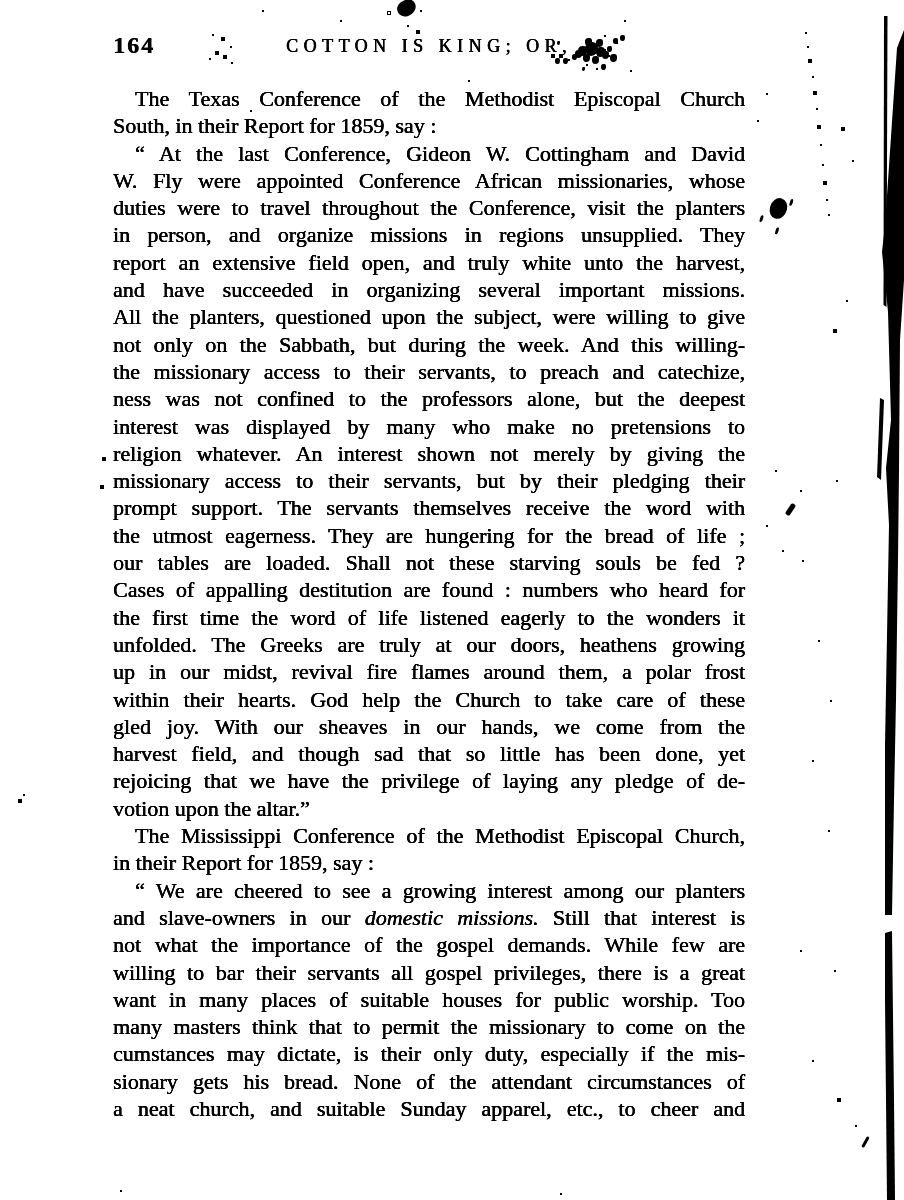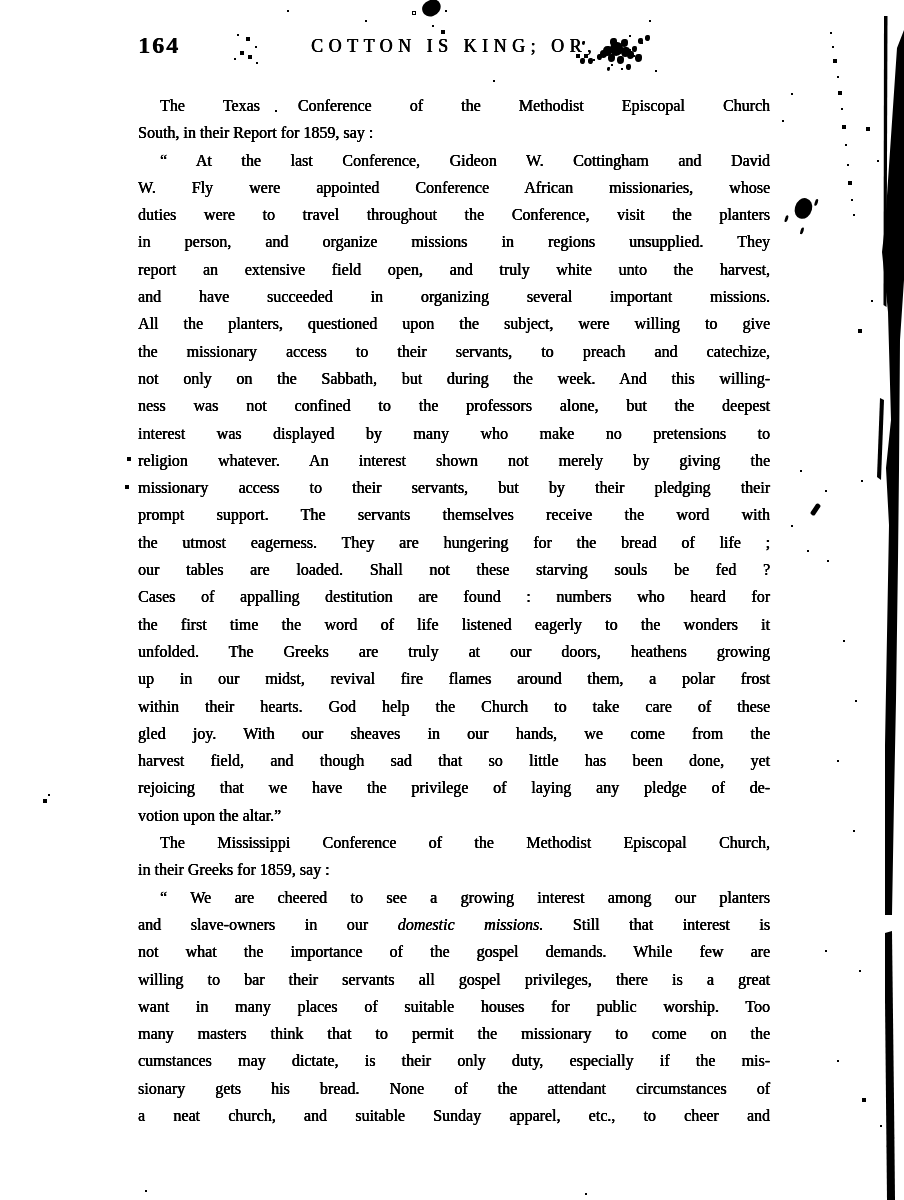--- a/index.html
+++ b/index.html
@@ -4,21 +4,21 @@
 <style>
   html, body { margin: 0; padding: 0; }
   body {
     width: 904px; height: 1200px;
     background: #ffffff;
     position: relative;
     overflow: hidden;
     font-family: "Liberation Serif", serif;
     color: #000;
   }
-  .sheet { position: absolute; inset: 0; margin-left: 25px; }
+  .sheet { position: absolute; inset: 0; }
 
   
   .header-row {
     position: absolute;
     left: 113px; top: 36px; width: 632px; height: 30px;
   }
   .pagenum {
     position: absolute; left: 0; top: -4px;
     font-size: 24px; font-weight: bold; letter-spacing: 2px;
     text-shadow: 0.4px 0 0 #000;
@@ -27,22 +27,22 @@
     text-align: center;
     font-size: 18px; letter-spacing: 5.5px;
     font-weight: normal;
     text-shadow: 0.5px 0 0 #000, 0 0.3px 0 #000;
     white-space: nowrap;
   }
 
   
   .text-block {
     position: absolute;
-    left: 113px; top: 92px; width: 632px;
-    font-size: 16px; line-height: 27.3px;
+    left: 113px; top: 85px; width: 632px;
+    font-size: 22px; line-height: 27.3px;
     text-shadow: 0.35px 0 0 #000, 0 0.25px 0 #000;
   }
   .line {
     height: 27.3px;
     text-align: justify;
     text-align-last: justify;
   }
   .line.short { text-align-last: left; }
   .line.indent { text-indent: 22px; }
   .line em { font-style: italic; }
@@ -140,41 +140,41 @@
     <div class="line indent">The Texas Conference of the Methodist Episcopal Church</div>
     <div class="line short">South, in their Report for 1859, say :</div>
 
     <div class="line indent">“ At the last Conference, Gideon W. Cottingham and David</div>
     <div class="line">W. Fly were appointed Conference African missionaries, whose</div>
     <div class="line">duties were to travel throughout the Conference, visit the planters</div>
     <div class="line">in person, and organize missions in regions unsupplied. They</div>
     <div class="line">report an extensive field open, and truly white unto the harvest,</div>
     <div class="line">and have succeeded in organizing several important missions.</div>
     <div class="line">All the planters, questioned upon the subject, were willing to give</div>
+    <div class="line">not only on the Sabbath, but during the week. And this willing-</div>
     <div class="line">the missionary access to their servants, to preach and catechize,</div>
-    <div class="line">not only on the Sabbath, but during the week. And this willing-</div>
     <div class="line">ness was not confined to the professors alone, but the deepest</div>
     <div class="line">interest was displayed by many who make no pretensions to</div>
     <div class="line">religion whatever. An interest shown not merely by giving the</div>
     <div class="line">missionary access to their servants, but by their pledging their</div>
     <div class="line">prompt support. The servants themselves receive the word with</div>
     <div class="line">the utmost eagerness. They are hungering for the bread of life ;</div>
     <div class="line">our tables are loaded. Shall not these starving souls be fed ?</div>
     <div class="line">Cases of appalling destitution are found : numbers who heard for</div>
     <div class="line">the first time the word of life listened eagerly to the wonders it</div>
     <div class="line">unfolded. The Greeks are truly at our doors, heathens growing</div>
     <div class="line">up in our midst, revival fire flames around them, a polar frost</div>
     <div class="line">within their hearts. God help the Church to take care of these</div>
     <div class="line">gled joy. With our sheaves in our hands, we come from the</div>
     <div class="line">harvest field, and though sad that so little has been done, yet</div>
     <div class="line">rejoicing that we have the privilege of laying any pledge of de-</div>
     <div class="line short">votion upon the altar.”</div>
 
     <div class="line indent">The Mississippi Conference of the Methodist Episcopal Church,</div>
-    <div class="line short">in their Greeks for 1859, say :</div>
+    <div class="line short">in their Report for 1859, say :</div>
 
     <div class="line indent">“ We are cheered to see a growing interest among our planters</div>
     <div class="line"><span>and slave-owners in our </span><em>domestic missions.</em><span> Still that interest is</span></div>
     <div class="line">not what the importance of the gospel demands. While few are</div>
     <div class="line">willing to bar their servants all gospel privileges, there is a great</div>
     <div class="line">want in many places of suitable houses for public worship. Too</div>
     <div class="line">many masters think that to permit the missionary to come on the</div>
     <div class="line">cumstances may dictate, is their only duty, especially if the mis-</div>
     <div class="line">sionary gets his bread. None of the attendant circumstances of</div>
     <div class="line">a neat church, and suitable Sunday apparel, etc., to cheer and</div>

